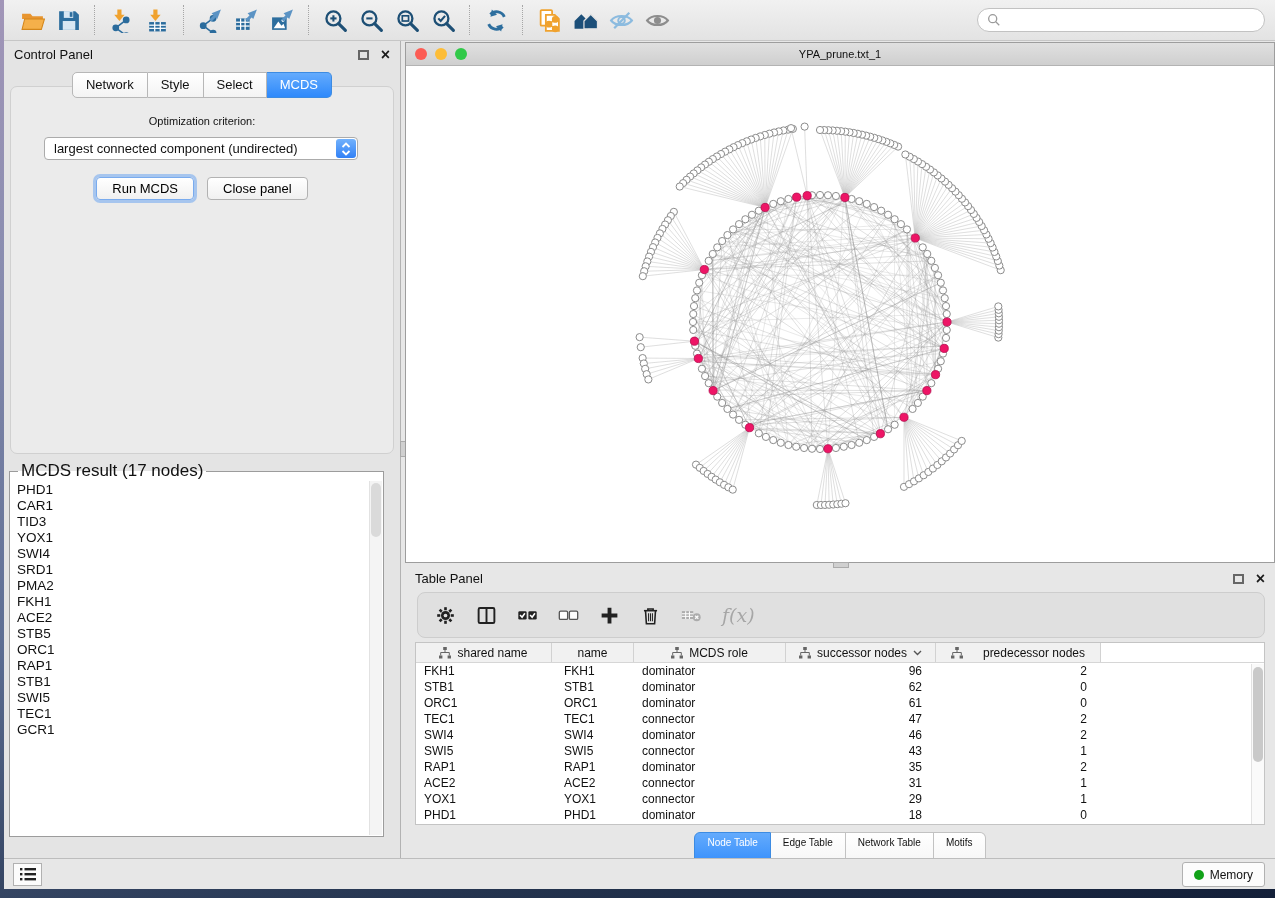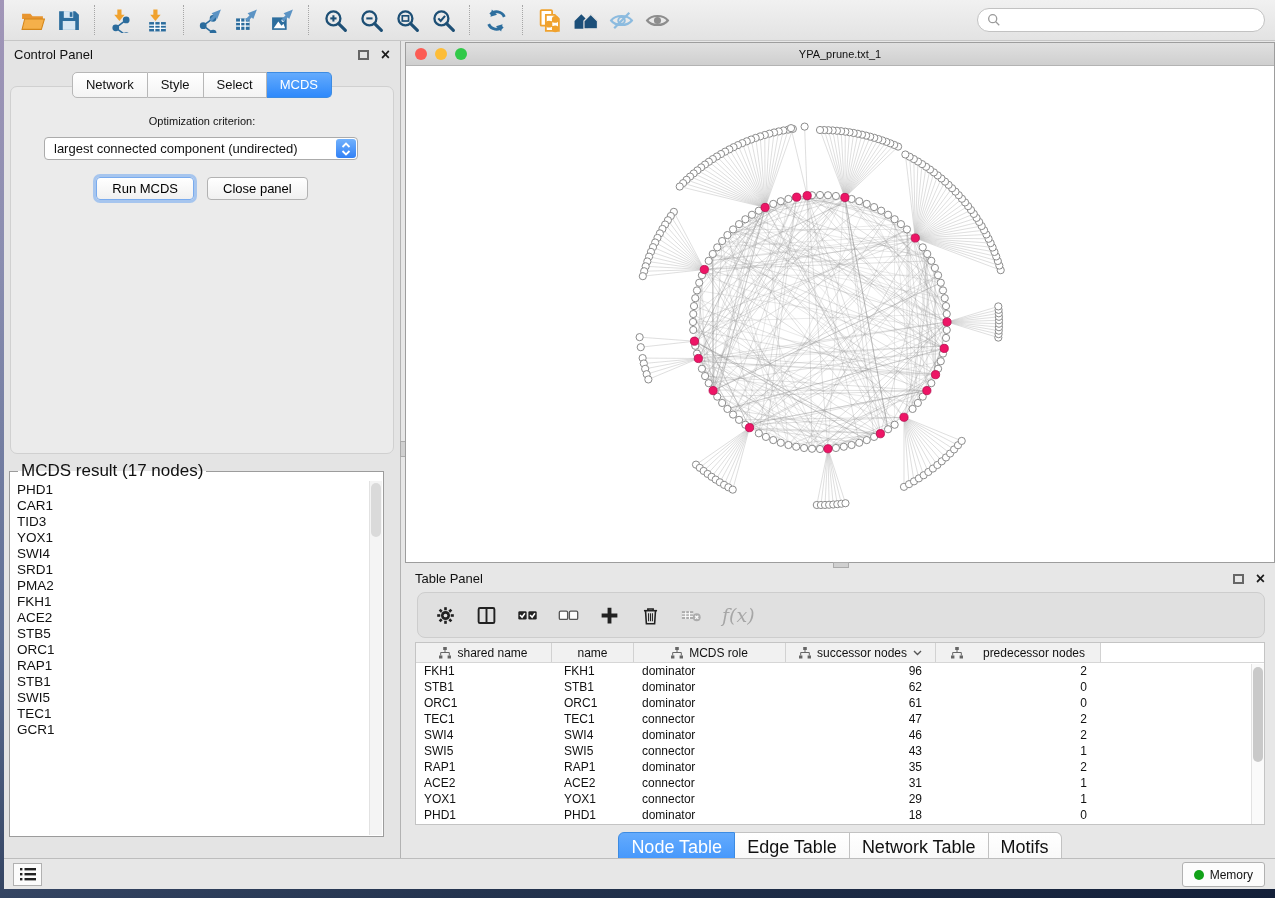--- a/index.html
+++ b/index.html
@@ -75,21 +75,21 @@
   .tbl { position:absolute; left:10px; right:10px; top:77px; height:183px; background:#fff; border:1px solid #c4c4c4; overflow:hidden; }
   .hdr { display:flex; height:20px; background:#f1f1f1; border-bottom:1px solid #d6d6d6; font-size:12px; }
   .hcell { display:flex; align-items:center; justify-content:center; gap:6px; border-right:1px solid #d2d2d2; height:100%; }
   .hfill { flex:1; background:#fff; }
   .trow { display:flex; height:16px; font-size:12px; }
   .tcell { display:flex; align-items:center; height:100%; padding:0 8px; white-space:nowrap; overflow:hidden; }
   .tcell.num { justify-content:flex-end; padding-right:14px; }
   .tbl-sb { position:absolute; right:0; top:21px; bottom:0; width:13px; background:#fafafa; border-left:1px solid #e2e2e2; }
   .tbl-sb .thumb { position:absolute; top:3px; left:1px; right:1px; height:95px; background:#c9c9c9; border-radius:6px; }
   .bt { position:absolute; left:0; right:0; top:267px; display:flex; justify-content:center; }
-  .btab { font-size:18px; padding:4px 12px 21px; background:linear-gradient(#ffffff,#f4f4f4); border:1px solid #c2c2c2; border-left:none; }
+  .btab { font-size:10px; padding:4px 12px 21px; background:linear-gradient(#ffffff,#f4f4f4); border:1px solid #c2c2c2; border-left:none; }
   .btab:first-child { border-left:1px solid #c2c2c2; border-radius:6px 0 0 6px; }
   .btab:last-child { border-radius:0 6px 6px 0; }
   .btab.active { background:linear-gradient(#64abfd,#2e89fb); color:#fff; border-color:#3c8be2; }
 
   
   .sb { position:absolute; left:0; right:0; bottom:0; height:31px; background:#e7e7e7; border-top:1px solid #bdbdbd; }
   .list-btn { position:absolute; left:9px; top:4px; width:29px; height:23px; background:#fcfcfc; border:1px solid #b1b1b1;
     display:flex; align-items:center; justify-content:center; }
   .mem-btn { position:absolute; right:10px; top:3px; height:25px; background:#fcfcfc; border:1px solid #b1b1b1; border-radius:3px;
     display:flex; align-items:center; gap:6px; padding:0 11px; font-size:12px; }

